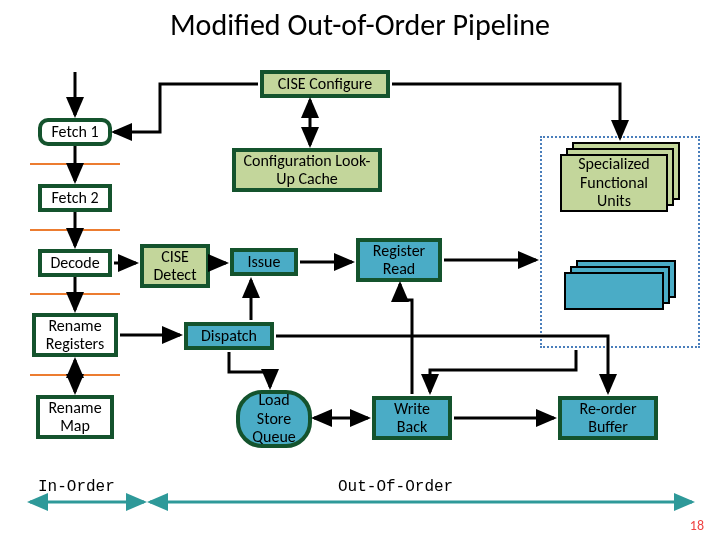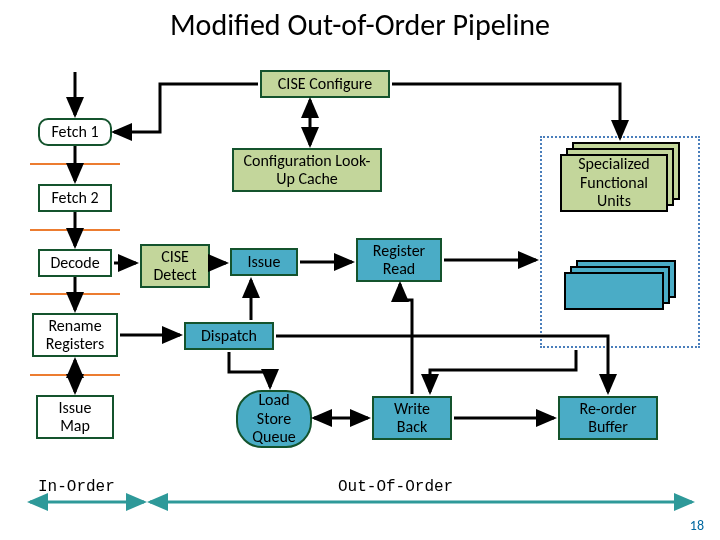--- a/index.html
+++ b/index.html
@@ -1,43 +1,43 @@
 <!DOCTYPE html>
 <html><head>
 <meta charset="utf-8">
 <style>
   * { box-sizing: border-box; margin: 0; padding: 0; }
   body { width: 720px; height: 540px; position: relative; font-family: Calibri, Arial, sans-serif; background: #fff; overflow: hidden; }
   .title { position: absolute; top: 6px; left: 0; right: 0; text-align: center; font-size: 30px; font-weight: 400; }
-  .box { position: absolute; border: 2px solid #14532d; display: flex; align-items: center; justify-content: center; text-align: center; font-size: 16px; line-height: 1.15; padding: 2px 4px; }
+  .box { position: absolute; border: 4px solid #14532d; display: flex; align-items: center; justify-content: center; text-align: center; font-size: 16px; line-height: 1.15; padding: 2px 4px; }
   .white { background: #fff; }
   .teal { background: #4aacc6; }
   .green { background: #c3d69b; }
   .stack { position: absolute; }
   .stack .layer { position: absolute; border: 2px solid #000; }
   .dashed { position: absolute; border: 2px dotted #4a7ebb; }
   .label { position: absolute; font-size: 16px; text-align: center; font-family: Liberation Mono, monospace; }
-  .pagenum { position: absolute; right: 16px; bottom: 6px; font-size: 14px; color: #0369a1; }
+  .pagenum { position: absolute; right: 16px; bottom: 6px; font-size: 14px; color: #ef4444; }
   .orange-tick { position: absolute; height: 2px; background: #ec7c30; }
   svg.arrows { position: absolute; top: 0; left: 0; width: 720px; height: 540px; pointer-events: none; }
 </style>
 </head>
 <body>
 
 <div class="title">Modified Out-of-Order Pipeline</div>
 
 <div class="dashed" style="left:540px; top:136px; width:160px; height:212px;"></div>
 
 <div class="box green" style="left:260px; top:70px; width:130px; height:28px;">CISE Configure</div>
 
 <div class="box white" style="left:38px; top:118px; width:74px; height:28px;border-radius:10px;">Fetch 1</div>
 <div class="box white" style="left:38px; top:184px; width:74px; height:28px;">Fetch 2</div>
 <div class="box white" style="left:38px; top:249px; width:74px; height:28px;">Decode</div>
 <div class="box white" style="left:32px; top:313px; width:86px; height:44px;">Rename Registers</div>
-<div class="box white" style="left:36px; top:395px; width:78px; height:44px;">Issue Map</div>
+<div class="box white" style="left:36px; top:395px; width:78px; height:44px;">Rename Map</div>
 
 <div class="box green" style="left:140px; top:244px; width:70px; height:44px;">CISE Detect</div>
 
 <div class="box green" style="left:232px; top:148px; width:150px; height:44px;">Configuration Look-Up Cache</div>
 
 <div class="box teal" style="left:230px; top:248px; width:68px; height:28px;">Issue</div>
 
 <div class="box teal" style="left:184px; top:322px; width:90px; height:28px;">Dispatch</div>
 
 <div class="box teal" style="left:356px; top:238px; width:86px; height:44px;">Register Read</div>

